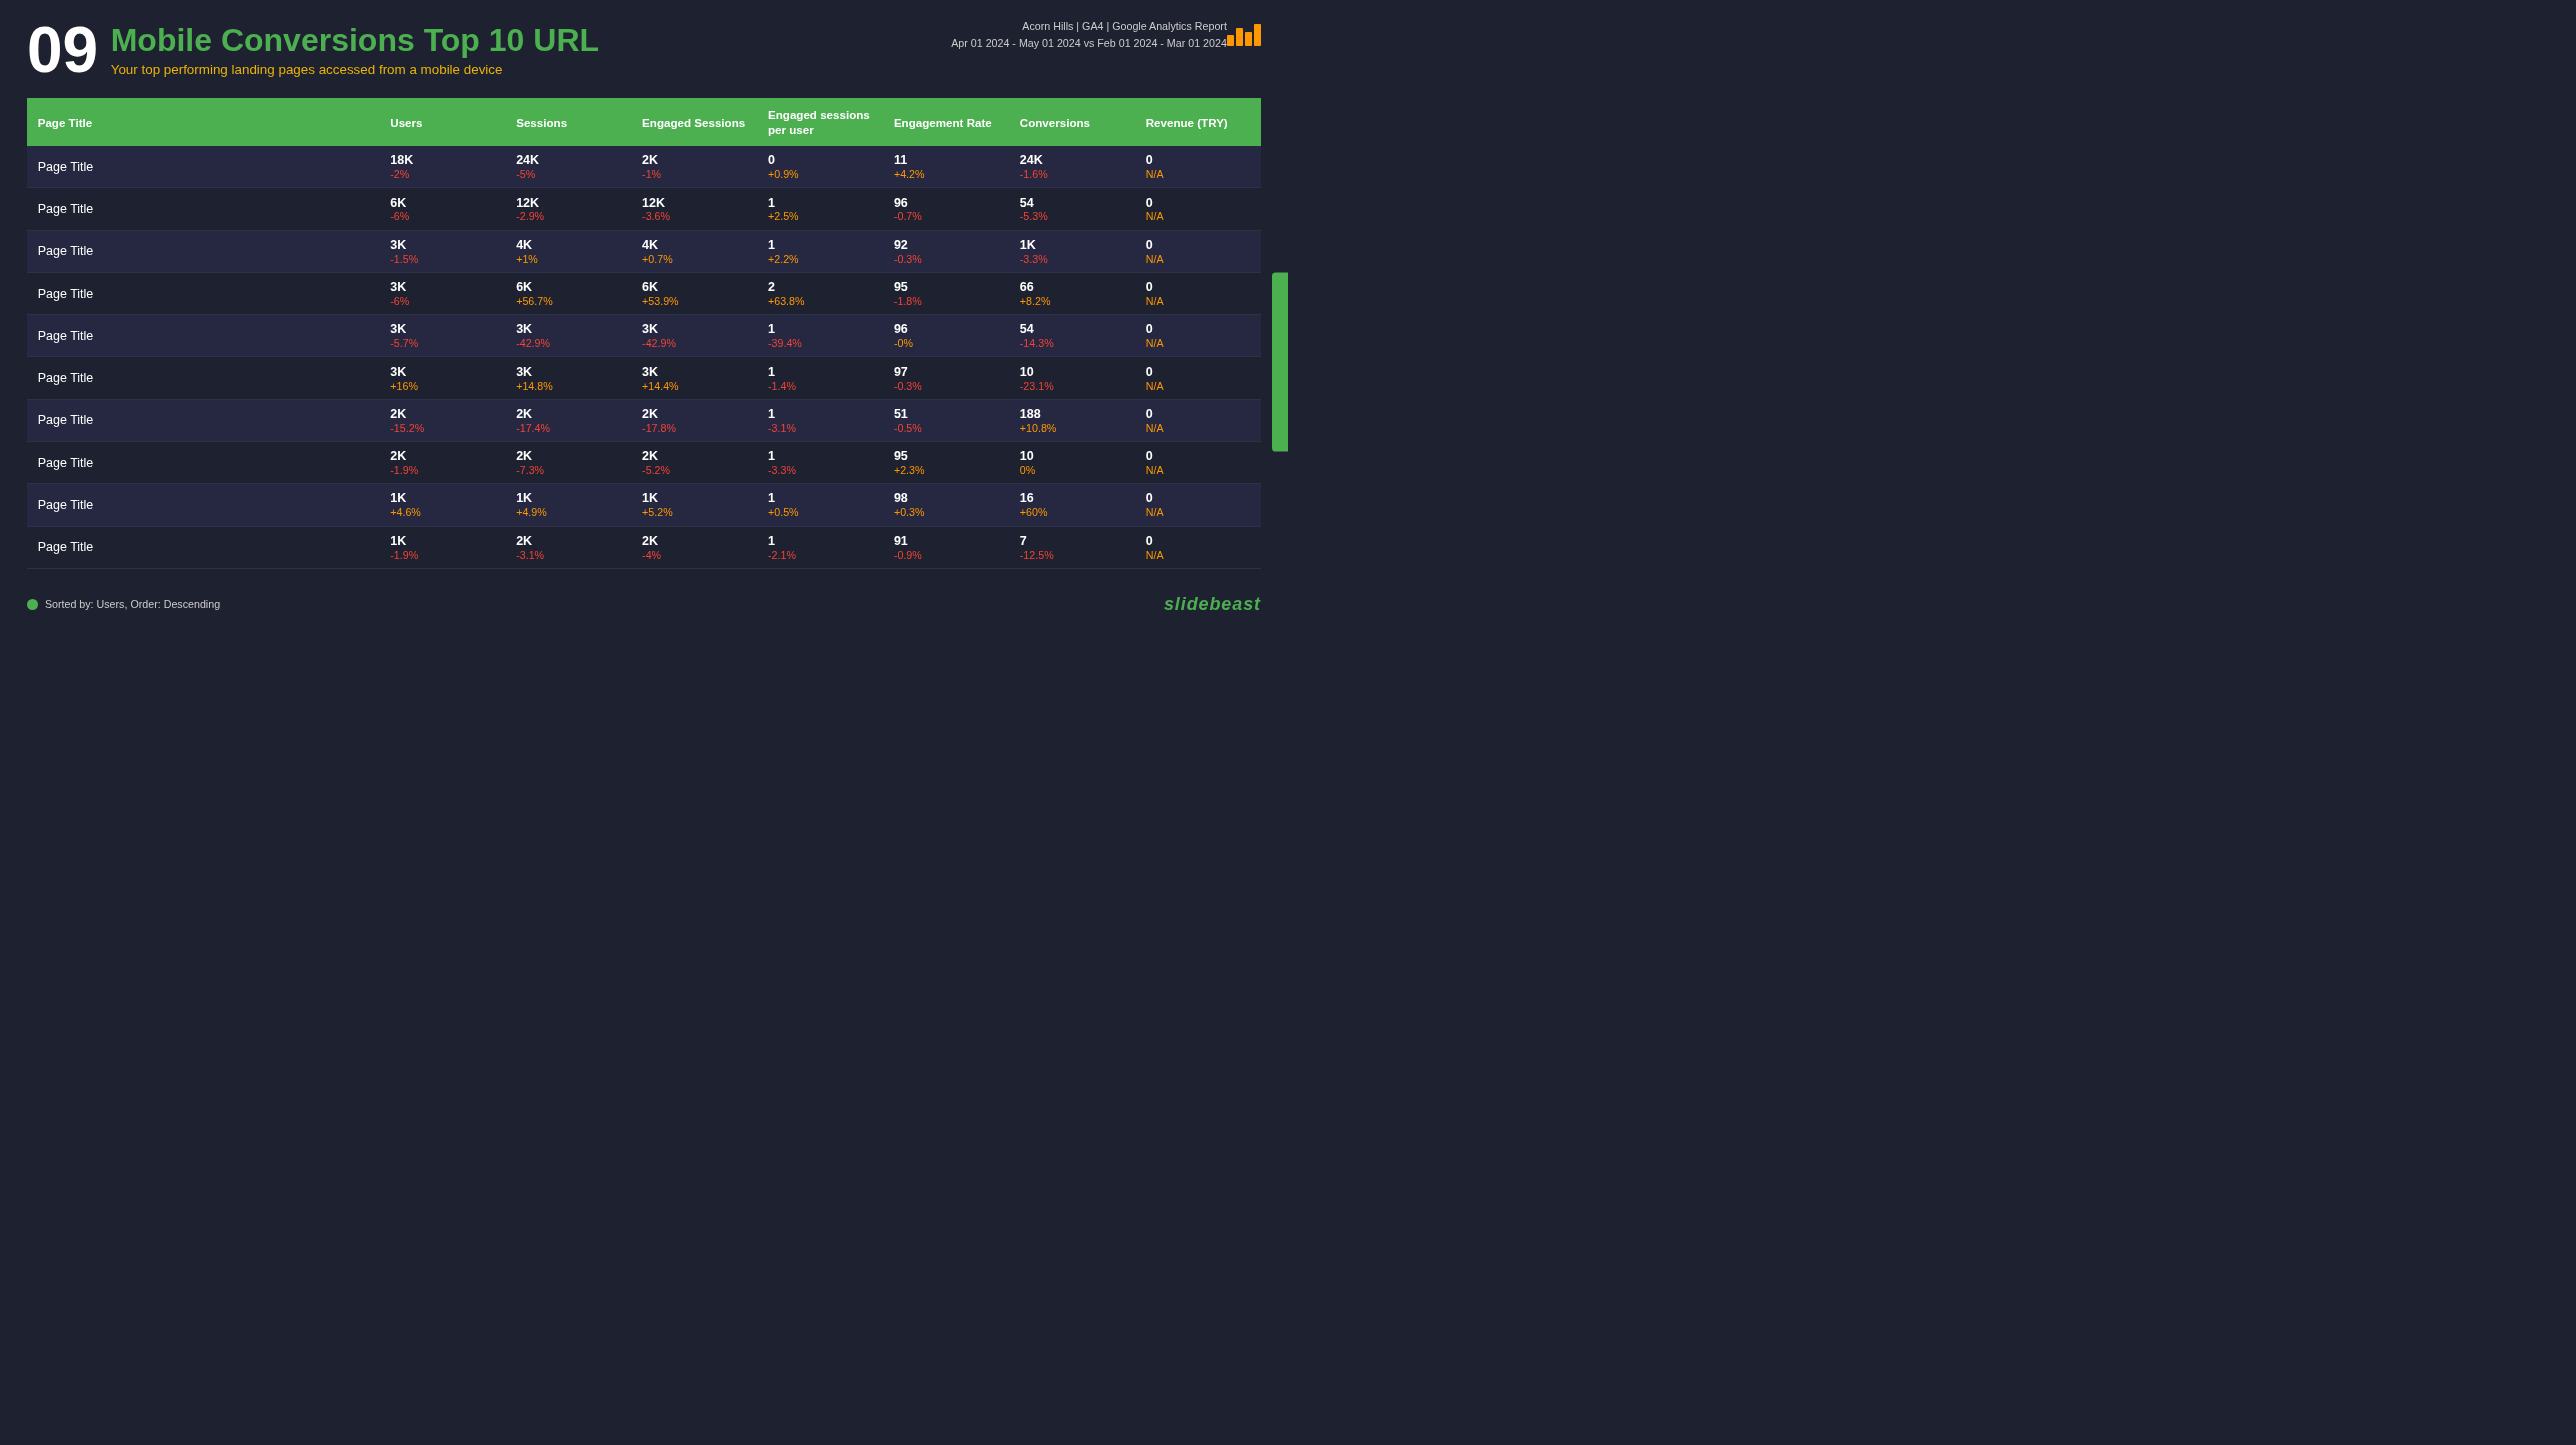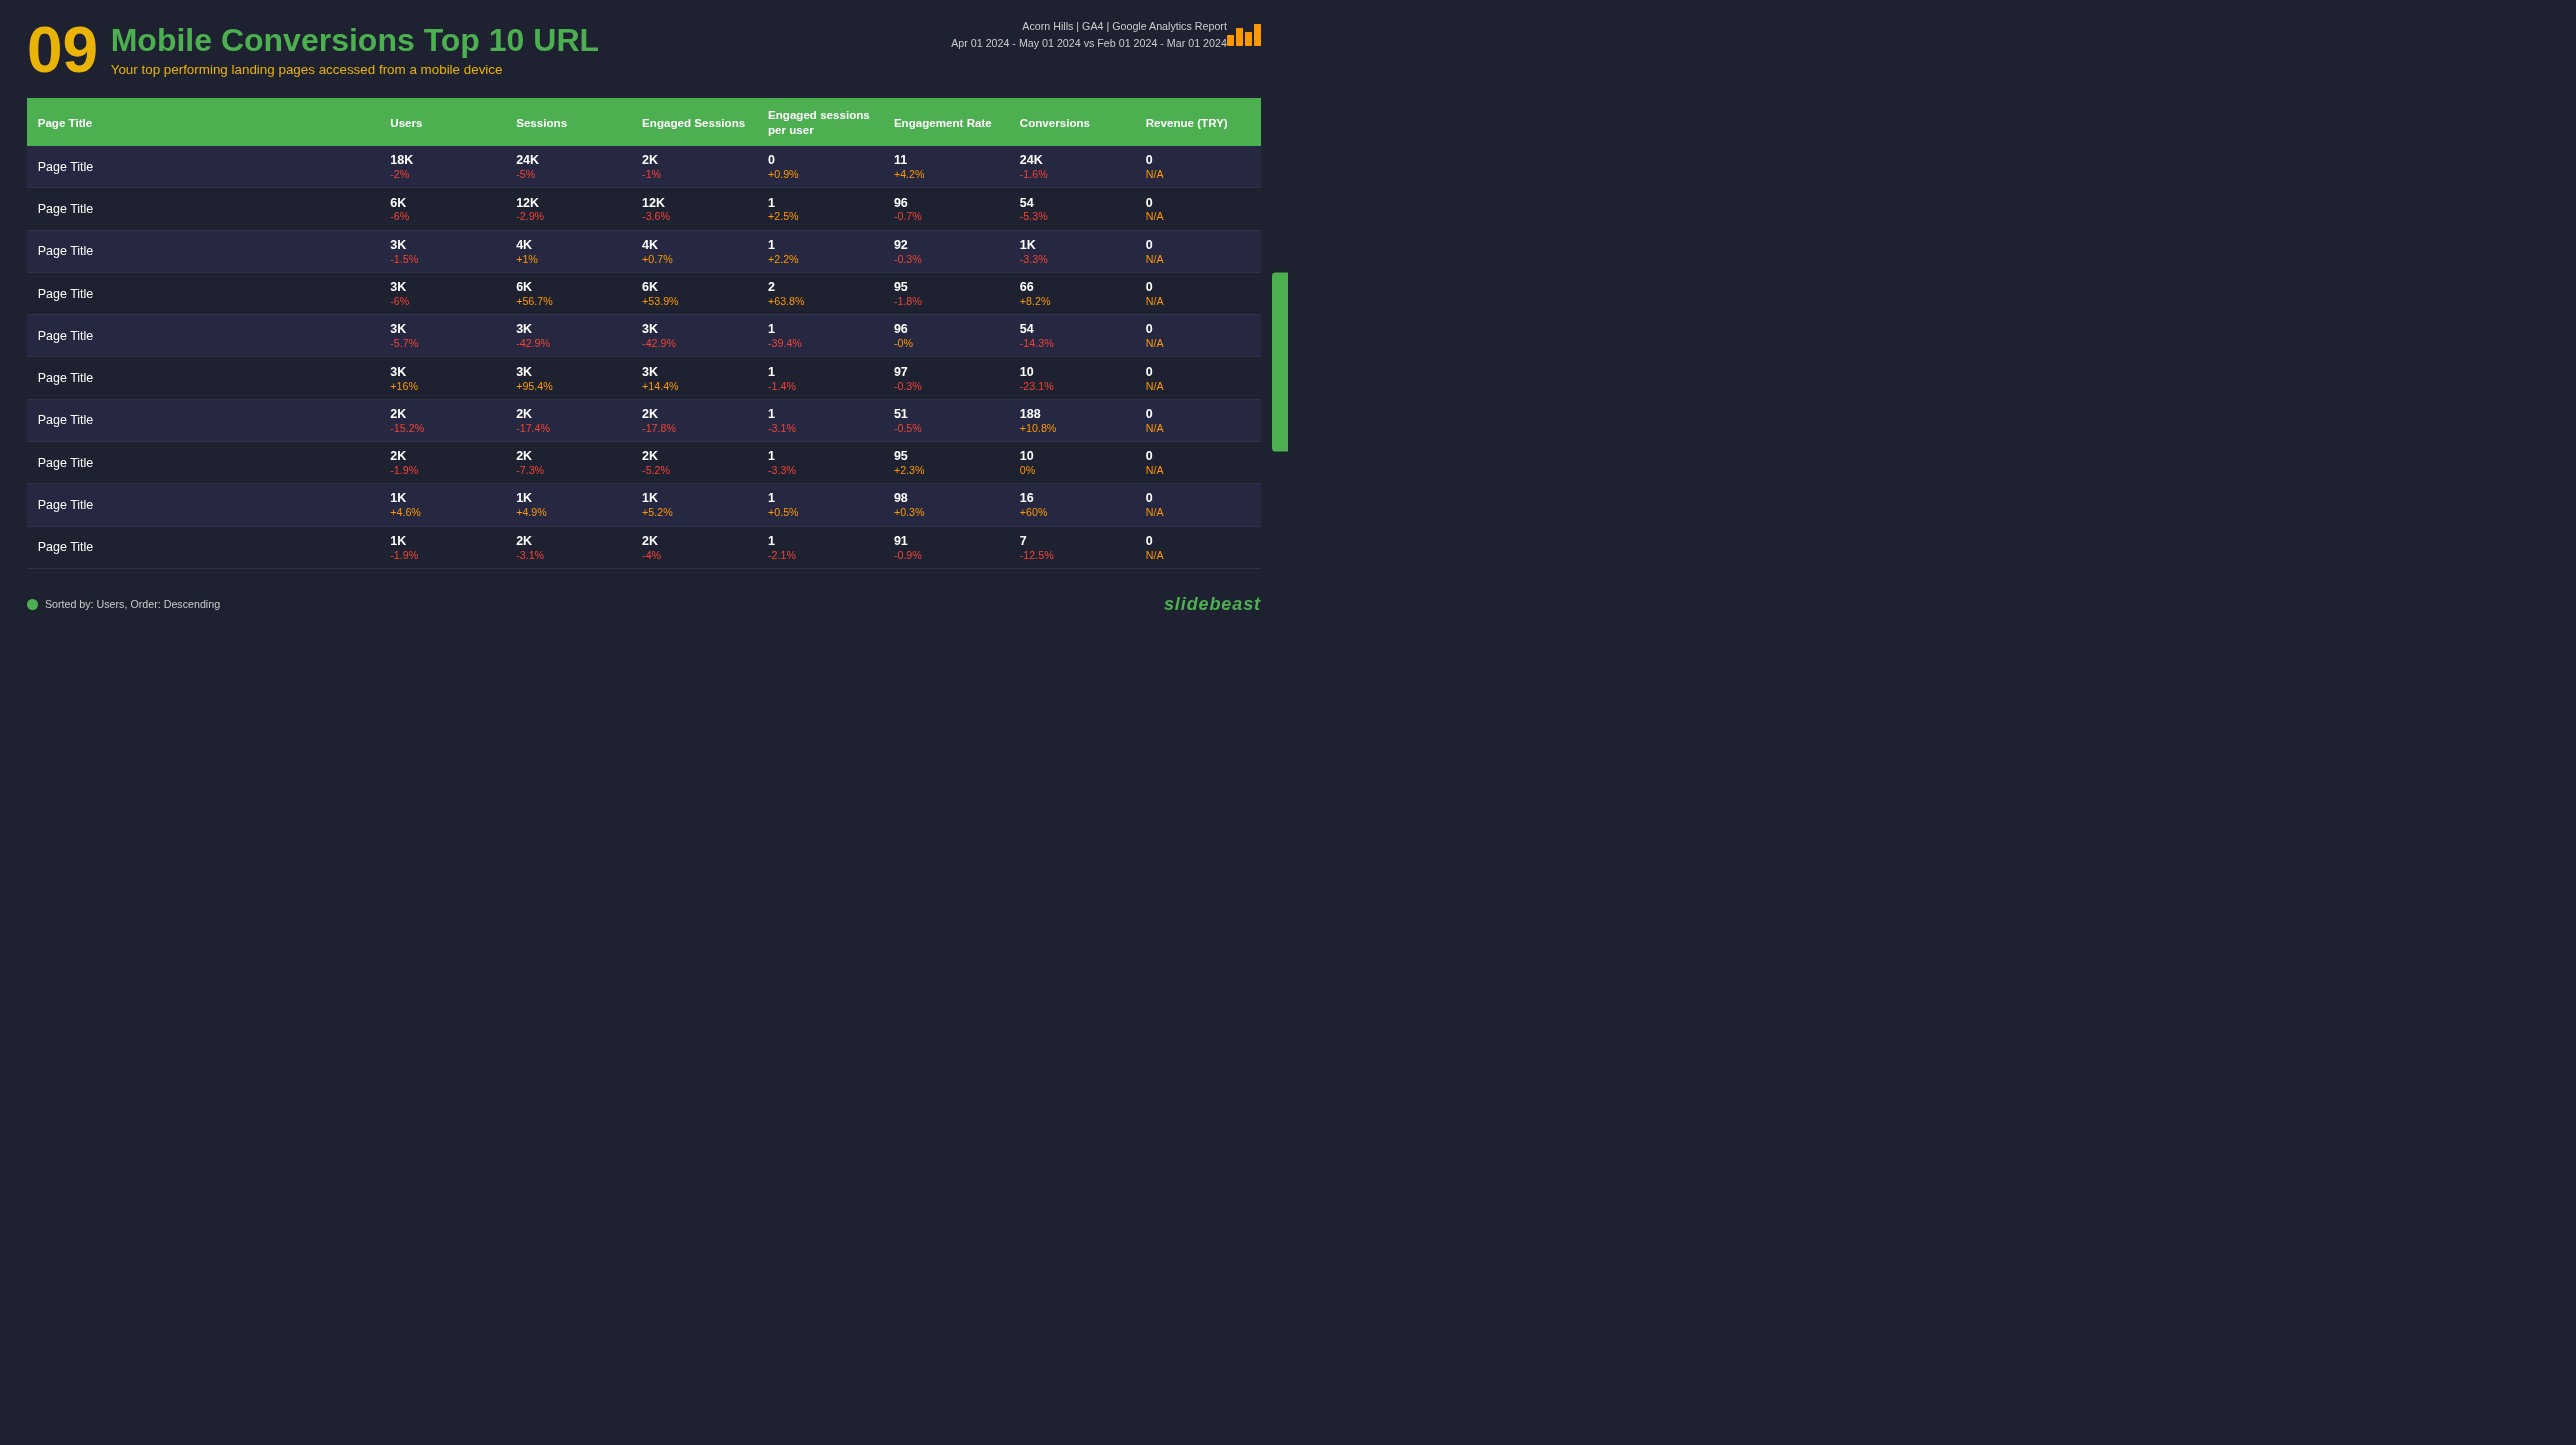--- a/index.html
+++ b/index.html
@@ -25,21 +25,21 @@
       margin-bottom: 16px;
     }
     .header-left {
       display: flex;
       align-items: center;
       gap: 12.5px;
     }
     .page-number {
       font-size: 64px;
       font-weight: 900;
-      color: #eab308;
+      color: #ffffff;
       line-height: 1;
     }
     .header-titles {
       display: flex;
       flex-direction: column;
       justify-content: center;
     }
     .main-title {
       font-size: 32px;
       font-weight: 800;
@@ -373,21 +373,21 @@
             </td>
           </tr>
           <tr>
             <td style="font-size: 12.5px; color: rgb(255, 255, 255);">Page Title</td>
             <td>
               <span class="cell-main">3K</span>
               <span class="cell-change positive">+16%</span>
             </td>
             <td>
               <span class="cell-main">3K</span>
-              <span class="cell-change positive">+95.4%</span>
+              <span class="cell-change positive">+14.8%</span>
             </td>
             <td>
               <span class="cell-main">3K</span>
               <span class="cell-change positive">+14.4%</span>
             </td>
             <td>
               <span class="cell-main">1</span>
               <span class="cell-change negative">-1.4%</span>
             </td>
             <td>

